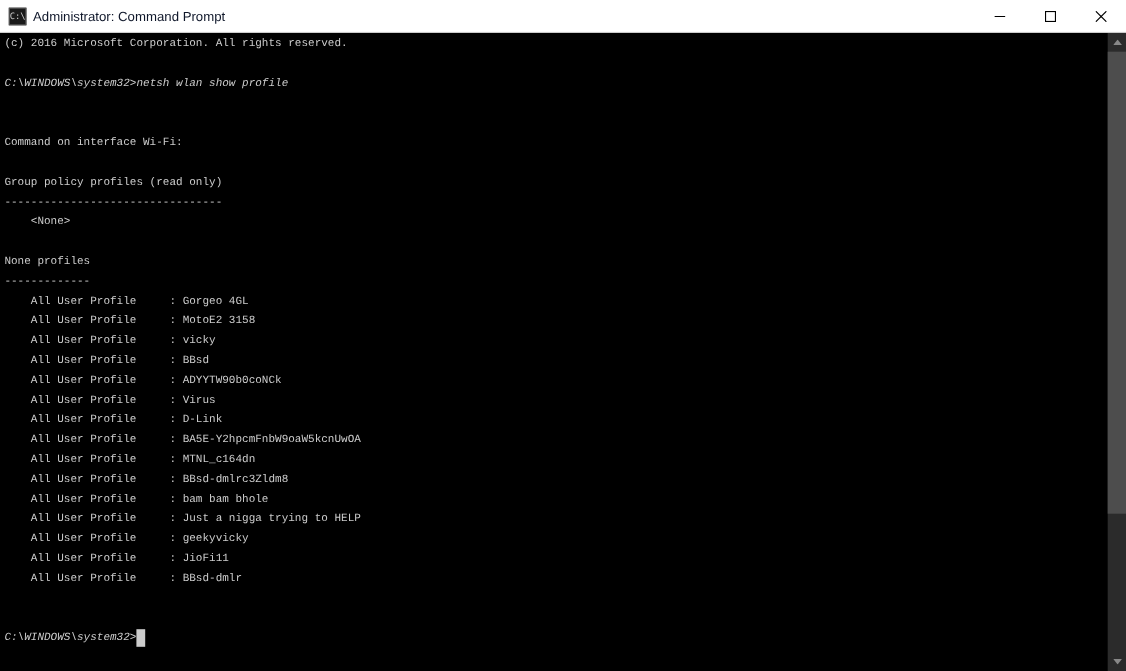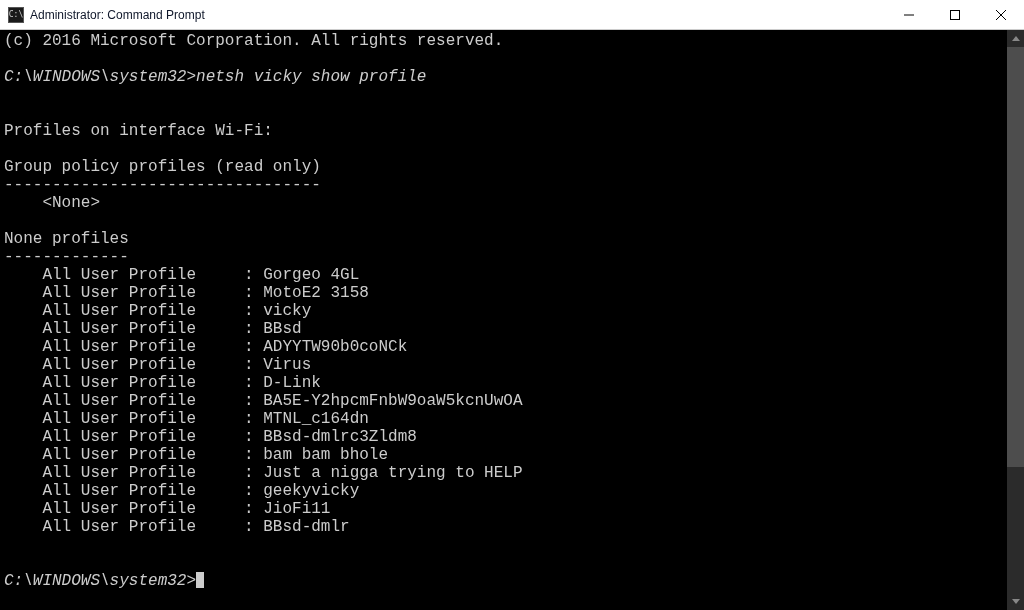--- a/index.html
+++ b/index.html
@@ -62,21 +62,21 @@
     }
     .terminal-area {
       flex: 1;
       display: flex;
       background: #000;
     }
     .terminal {
       flex: 1;
       padding: 2px 4px;
       color: #ccc;
-      font-size: 16px;
+      font-size: 10px;
       line-height: 18px;
       white-space: pre;
       overflow: hidden;
     }
     .scrollbar {
       width: 17px;
       background: #2b2b2b;
       position: relative;
     }
     .scrollbar-up, .scrollbar-down {
@@ -136,23 +136,23 @@
         <svg width="10" height="10" viewBox="0 0 10 10">
             <line x1="0" y1="0" x2="10" y2="10" stroke="currentColor" stroke-width="1"></line>
             <line x1="10" y1="0" x2="0" y2="10" stroke="currentColor" stroke-width="1"></line>
           </svg>
       </div>
     </div>
   </div>
   <div class="terminal-area">
     <div class="terminal"><span>(c) 2016 Microsoft Corporation. All rights reserved.</span>
 
-<span class="prompt-line"><span>C:\WINDOWS\system32&gt;</span><span>netsh vicky show profile</span></span>
+<span class="prompt-line"><span>C:\WINDOWS\system32&gt;</span><span>netsh wlan show profile</span></span>
 
-<span>Profiles on interface Wi-Fi:</span>
+<span>Command on interface Wi-Fi:</span>
 
 <span>Group policy profiles (read only)</span>
 <span class="separator">---------------------------------</span>
 <span>    &lt;None&gt;</span>
 
 <span>None profiles</span>
 <span class="separator">-------------</span>
 <div id="profiles-container">    All User Profile     : Gorgeo 4GL
     All User Profile     : MotoE2 3158
     All User Profile     : vicky

